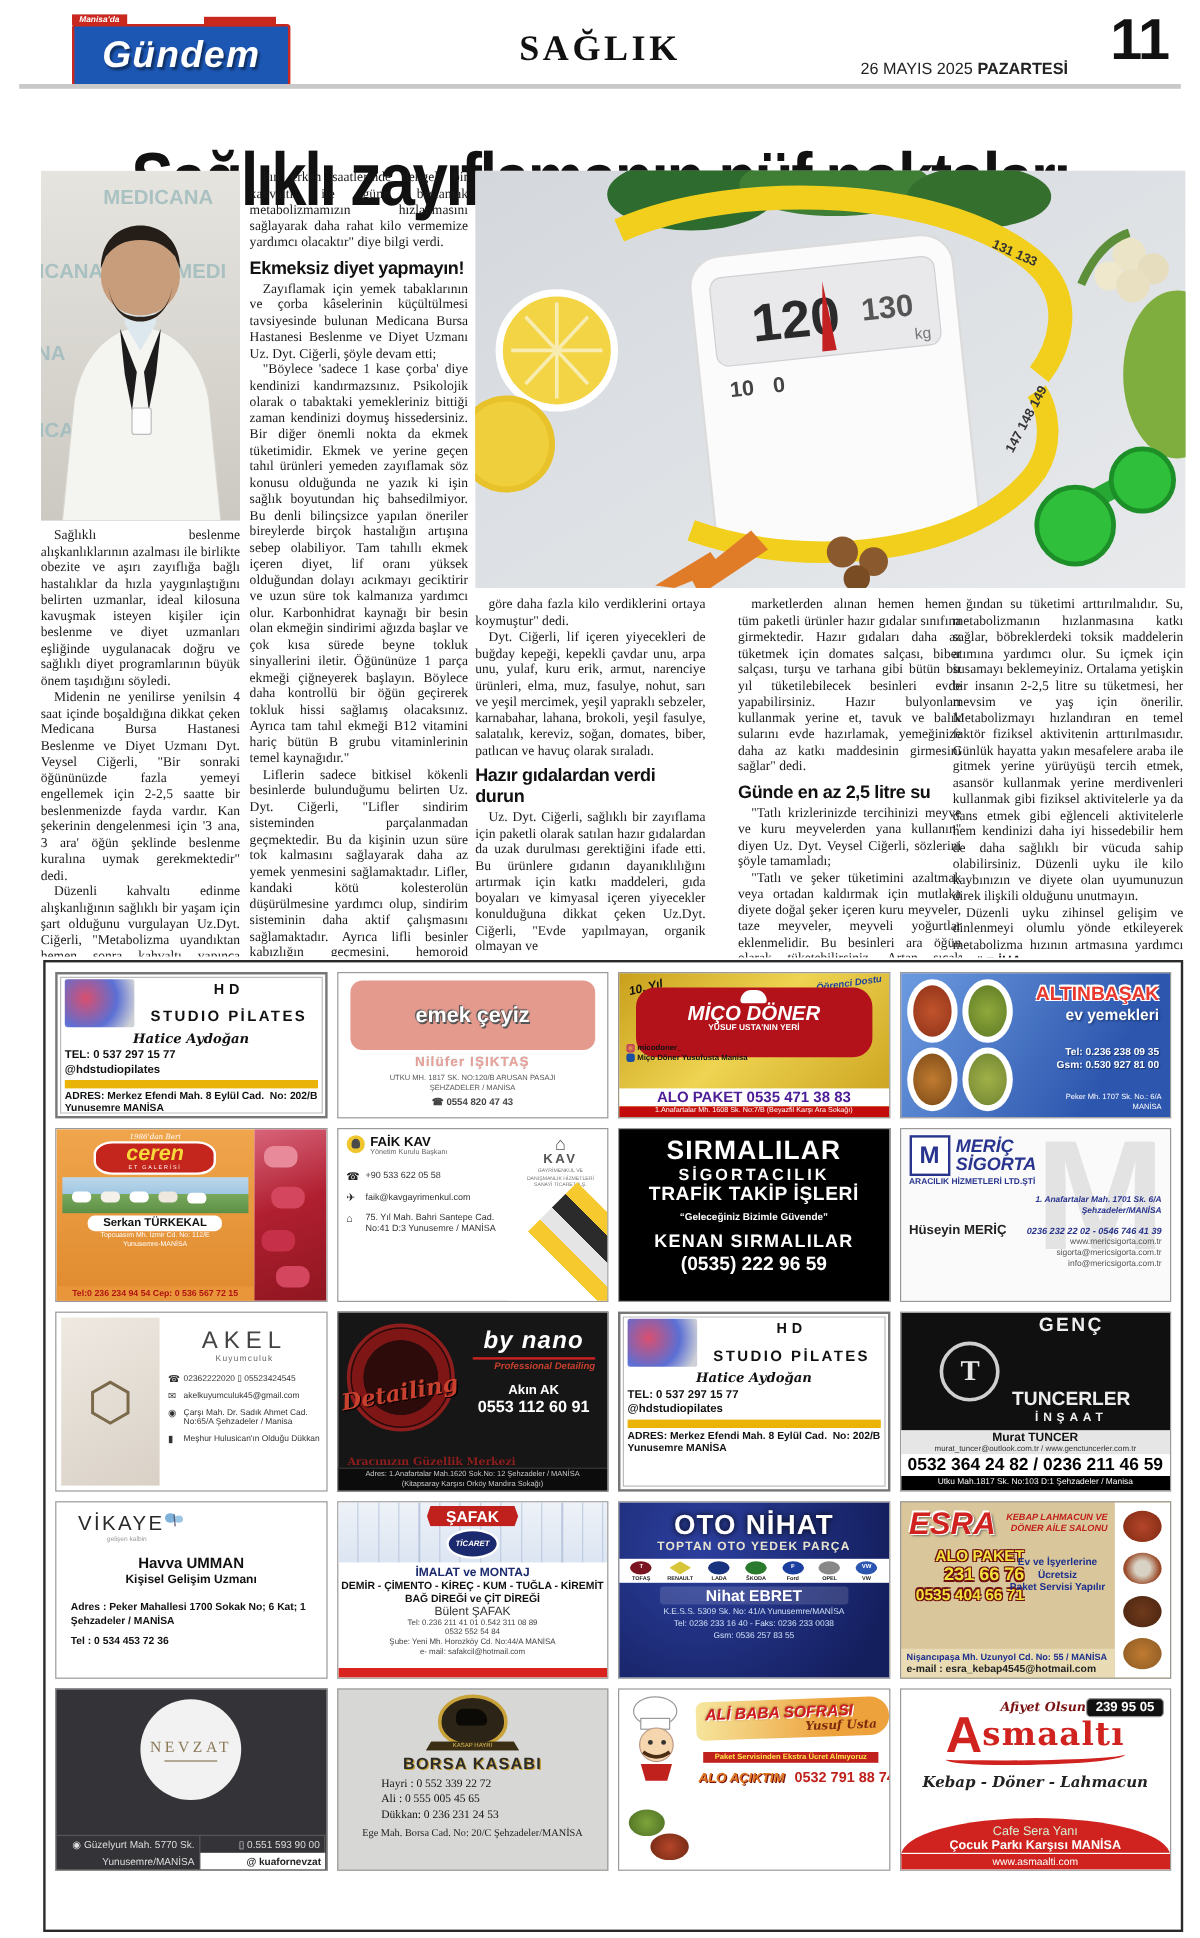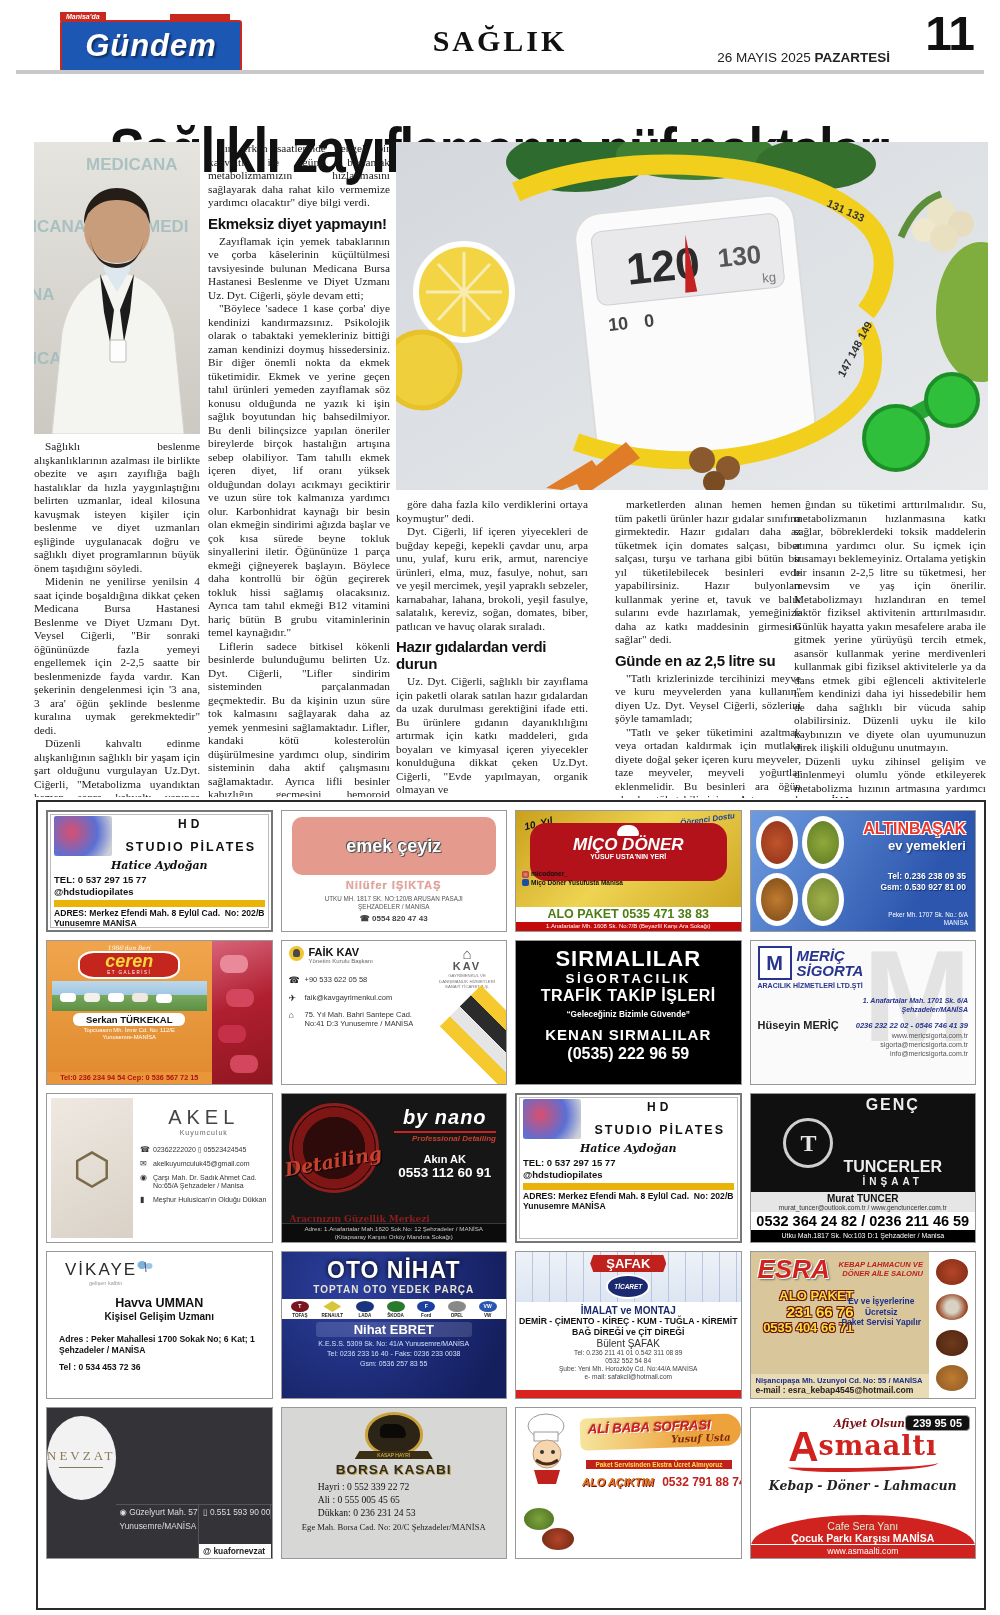--- a/index.html
+++ b/index.html
@@ -69,21 +69,21 @@
          font-size:8px;line-height:8px;text-align:center;transform:rotate(-8deg);}
   .mico-band{position:absolute;left:14px;right:14px;top:12px;height:58px;background:#b3121b;
          border-radius:16px;color:#fff;text-align:center;}
   .mico-hat{width:22px;height:11px;background:#fff;border-radius:9px 9px 2px 2px;margin:2px auto 0;}
   .mico-t{font-size:17px;font-weight:800;font-style:italic;line-height:17px;}
   .mico-sub{font-size:7px;font-weight:700;line-height:8px;}
   .mico-soc{position:absolute;left:6px;bottom:1px;font-size:6.5px;font-weight:700;line-height:8.5px;text-align:left;}
   .soc-ic{display:inline-block;width:7px;height:7px;border-radius:2px;vertical-align:middle;margin-right:2px;}
   .ig{background:radial-gradient(circle,#e0a13c,#c2355f 70%);}
   .fb{background:#1b4fa0;}
-  .mico-alo{background:#fff;text-align:center;color:#4d7c0f;font-weight:800;font-size:12.5px;line-height:15px;margin-top:19px;}
+  .mico-alo{background:#fff;text-align:center;color:#4c1d95;font-weight:800;font-size:12.5px;line-height:15px;margin-top:19px;}
   .mico-adr{background:#c40b0b;color:#fff;font-size:6px;text-align:center;padding:1px 2px 2px;}
   
   .ad-alt{background:linear-gradient(120deg,#6d9be0,#2d57ae 75%);color:#fff;}
   .alt-plates{position:absolute;left:5px;top:5px;bottom:5px;width:88px;display:grid;
         grid-template-columns:1fr 1fr;gap:4px;}
   .alt-plate{background:#fff;border-radius:50%;position:relative;}
   .alt-plate::after{content:"";position:absolute;inset:5px;border-radius:50%;}
   .alt-p1::after{background:radial-gradient(circle,#c0532c,#8f3218);}
   .alt-p2::after{background:radial-gradient(circle,#90a83c,#5d7a24);}
   .alt-p3::after{background:radial-gradient(circle,#c07b31,#7c4a16);}
@@ -248,29 +248,29 @@
   .esra-adr{color:#1c2f8e;font-weight:800;font-size:7.6px;}
   .esra-mail{color:#222;font-weight:700;font-size:8.6px;}
   .esra-foods{width:46px;flex:none;background:#fff;display:flex;flex-direction:column;
         justify-content:space-around;align-items:center;padding:2px 0;}
   .food{width:32px;height:26px;border-radius:50%;}
   .f1{background:radial-gradient(circle,#b4452a,#7e2a12);}
   .f2{background:radial-gradient(circle,#d8d2c4 30%,#9a4a28 70%);}
   .f3{background:radial-gradient(circle,#6e3a1c,#4a2410);}
   .f4{background:radial-gradient(circle,#c07b31,#8a5a24);}
   
-  .ad-nev{background:#343438;display:flex;flex-direction:row;color:#ddd;}
+  .ad-nev{background:#343438;display:flex;flex-direction:column;color:#ddd;text-align:right;}
   .nev-circ{width:84px;height:84px;background:#f2f2f2;border-radius:50%;margin:8px auto 4px;
         display:flex;flex-direction:column;align-items:center;justify-content:center;color:#8a7a58;}
   .nev-t{font-family:"Liberation Serif",serif;font-size:13px;letter-spacing:3px;}
   .nev-line{width:44px;border-top:1px solid #8a7a58;margin-top:3px;}
   .nev-foot{margin-top:auto;display:grid;grid-template-columns:1.15fr 1fr;border-top:1px solid #555;font-size:8.4px;}
   .nev-cell{padding:2px 4px;border-right:1px solid #555;white-space:nowrap;overflow:hidden;}
   .nev-cell:last-child{border-right:none;}
-  .nev-white{background:#fff;color:#222;font-weight:700;margin-top:25px;}
+  .nev-white{background:#fff;color:#222;font-weight:700;}
   
   .ad-borsa{background:#d7d7d5;text-align:center;padding-top:4px;font-family:"Liberation Serif",serif;}
   .borsa-logo{width:52px;height:38px;margin:0 auto;background:#2c2416;border-radius:50% 50% 46% 46%;
         border:3px solid #c9a23a;position:relative;}
   .borsa-logo::after{content:"";position:absolute;left:12px;top:9px;width:26px;height:14px;background:#0c0a06;
         border-radius:6px 10px 4px 4px;}
   .borsa-ban{width:78px;margin:-5px auto 0;background:#3a2f14;color:#e3c05a;font-size:5px;padding:1px 0;
         clip-path:polygon(6% 0,94% 0,100% 100%,0 100%);position:relative;font-family:"Liberation Sans",sans-serif;}
   .borsa-t{font-weight:800;font-size:13.5px;color:#2b2b2b;letter-spacing:1px;margin-top:3px;
         text-shadow:1px 1px 0 #c9a23a;font-family:"Liberation Sans",sans-serif;}
@@ -690,54 +690,54 @@
       <div class="vik-tag">gelişen kalbin</div>
       <div class="vik-name">Havva UMMAN</div>
       <div class="vik-job">Kişisel Gelişim Uzmanı</div>
       <div class="vik-adr">
         <div>Adres : Peker Mahallesi 1700 Sokak No; 6 Kat; 1</div>
         <div>Şehzadeler / MANİSA</div>
       </div>
       <div class="vik-tel">Tel : 0 534 453 72 36</div>
     </div>
 
+    <div class="ad ad-safak">
+      <div class="safak-art">
+        <div class="safak-ribbon">ŞAFAK</div>
+        <div class="safak-circ">TİCARET</div>
+      </div>
+      <div class="safak-sub">İMALAT ve MONTAJ</div>
+      <div class="safak-p">DEMİR - ÇİMENTO - KİREÇ - KUM - TUĞLA - KİREMİT</div>
+      <div class="safak-p">BAĞ DİREĞİ ve ÇİT DİREĞİ</div>
+      <div class="safak-name">Bülent ŞAFAK</div>
+      <div class="safak-tel">Tel: 0.236 211 41 01  0.542 311 08 89</div>
+      <div class="safak-tel">0532 552 54 84</div>
+      <div class="safak-tel">Şube: Yeni Mh. Horozköy Cd. No:44/A MANİSA</div>
+      <div class="safak-tel">e- mail: safakcil@hotmail.com</div>
+      <div class="safak-strip"></div>
+    </div>
+
     <div class="ad ad-oto">
       <div class="oto-t">OTO NİHAT</div>
       <div class="oto-sub">TOPTAN OTO YEDEK PARÇA</div>
       <div class="oto-brands">
         <div class="brand"><div class="shape sh-tofas">T</div><span>TOFAŞ</span></div>
         <div class="brand"><div class="shape sh-renault"></div><span>RENAULT</span></div>
         <div class="brand"><div class="shape sh-lada"></div><span>LADA</span></div>
         <div class="brand"><div class="shape sh-skoda"></div><span>ŠKODA</span></div>
         <div class="brand"><div class="shape sh-ford">F</div><span>Ford</span></div>
         <div class="brand"><div class="shape sh-opel"></div><span>OPEL</span></div>
         <div class="brand"><div class="shape sh-vw">VW</div><span>VW</span></div>
       </div>
       <div class="oto-name">Nihat EBRET</div>
       <div class="oto-lines">
         <div>K.E.S.S. 5309 Sk. No: 41/A  Yunusemre/MANİSA</div>
         <div>Tel: 0236 233 16 40  -  Faks: 0236 233 0038</div>
         <div>Gsm: 0536 257 83 55</div>
       </div>
-    </div>
-
-    <div class="ad ad-safak">
-      <div class="safak-art">
-        <div class="safak-ribbon">ŞAFAK</div>
-        <div class="safak-circ">TİCARET</div>
-      </div>
-      <div class="safak-sub">İMALAT ve MONTAJ</div>
-      <div class="safak-p">DEMİR - ÇİMENTO - KİREÇ - KUM - TUĞLA - KİREMİT</div>
-      <div class="safak-p">BAĞ DİREĞİ ve ÇİT DİREĞİ</div>
-      <div class="safak-name">Bülent ŞAFAK</div>
-      <div class="safak-tel">Tel: 0.236 211 41 01  0.542 311 08 89</div>
-      <div class="safak-tel">0532 552 54 84</div>
-      <div class="safak-tel">Şube: Yeni Mh. Horozköy Cd. No:44/A MANİSA</div>
-      <div class="safak-tel">e- mail: safakcil@hotmail.com</div>
-      <div class="safak-strip"></div>
     </div>
 
     <div class="ad ad-esra">
       <div class="esra-main">
         <span class="esra-t">ESRA</span>
         <div class="esra-sub">
           <div>KEBAP LAHMACUN VE</div>
           <div>DÖNER AİLE SALONU</div>
         </div>
         <div class="esra-alo">

